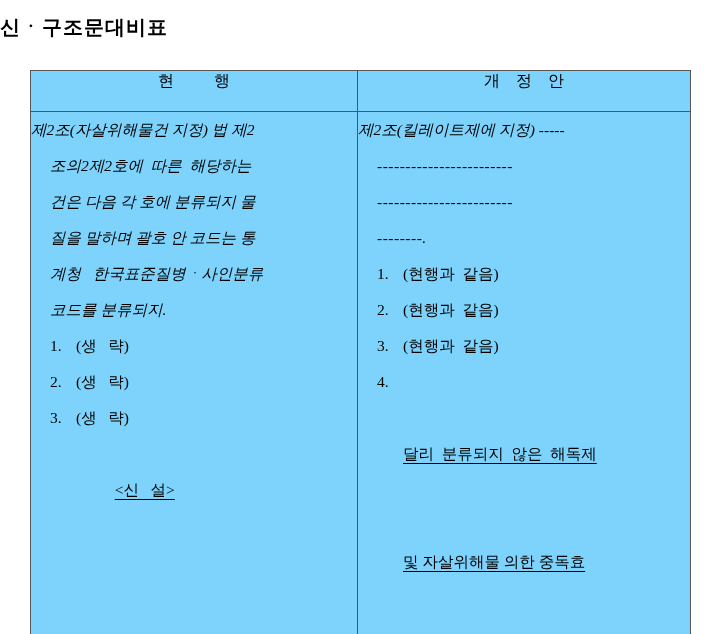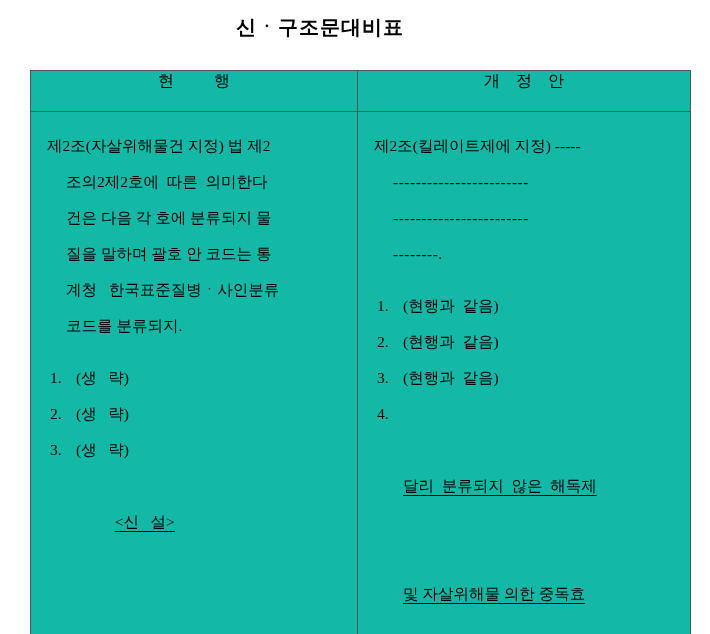--- a/index.html
+++ b/index.html
@@ -15,21 +15,20 @@
     overflow: hidden;
     position: relative;
   }
 
   
   .doc-title {
     position: absolute;
     left: 0;
     top: 14px;
     width: 640px;
-    text-align: center;
     font-size: 20px;
     font-weight: bold;
     letter-spacing: 1px;
   }
 
   
   .cmp-table {
     position: absolute;
     left: 30px;
     top: 70px;
@@ -42,21 +41,21 @@
     background: #ffffff;
   }
   .cmp-table col.c-left  { width: 327px; }
   .cmp-table col.c-right { width: 333px; }
 
   .cmp-table th,
   .cmp-table td {
     border: 1px solid #555555;
     padding: 0;
     vertical-align: top;
-    background: #14b8a6;
+    background: #7dd3fc;
   }
 
   .col-head {
     height: 40px;
     font-size: 16px;
     font-weight: normal;
     text-align: center;
     vertical-align: middle;
     letter-spacing: 0;
   }
@@ -67,22 +66,23 @@
 
   .col-body {
     height: 496px;
     padding: 10px 8px 8px 8px;
     font-size: 15.5px;
     line-height: 36px;
   }
 
   
   .para {
-    margin: 16px;
+    margin: 0;
     text-indent: 0;
+    font-style: italic;
   }
   .para .ln {
     display: block;
     white-space: pre;
   }
   .para .ln.ind {
     padding-left: 19px;
   }
 
   
@@ -153,21 +153,21 @@
         <span class="spaced">개    정    안</span>
       </th>
     </tr>
   </thead>
   <tbody>
     <tr>
 
       <td class="col-body">
         <div class="para">
           <span class="ln">제2조(자살위해물건 지정) 법 제2</span>
-          <span class="ln ind">조의2제2호에  따른  의미한다</span>
+          <span class="ln ind">조의2제2호에  따른  해당하는</span>
           <span class="ln ind">건은 다음 각 호에 분류되지 물</span>
           <span class="ln ind">질을 말하며 괄호 안 코드는 통</span>
           <span class="ln ind">계청   한국표준질병ㆍ사인분류</span>
           <span class="ln ind">코드를 분류되지.</span>
         </div>
 
         <ul class="num-list">
           <li>
             <span class="marker">1.</span>
             <span class="itxt">(생   략)</span>

